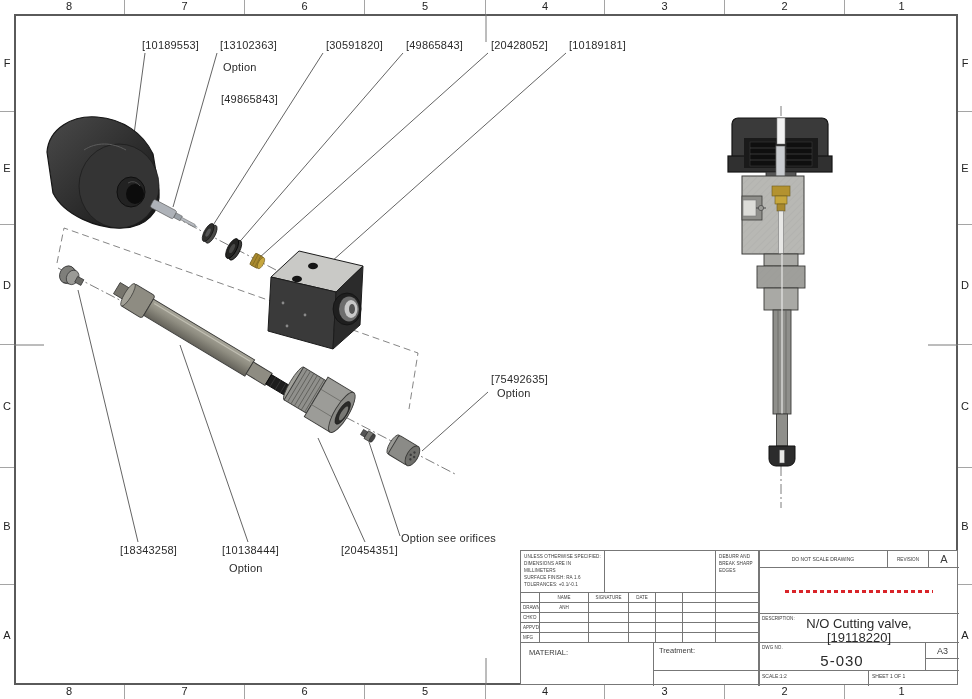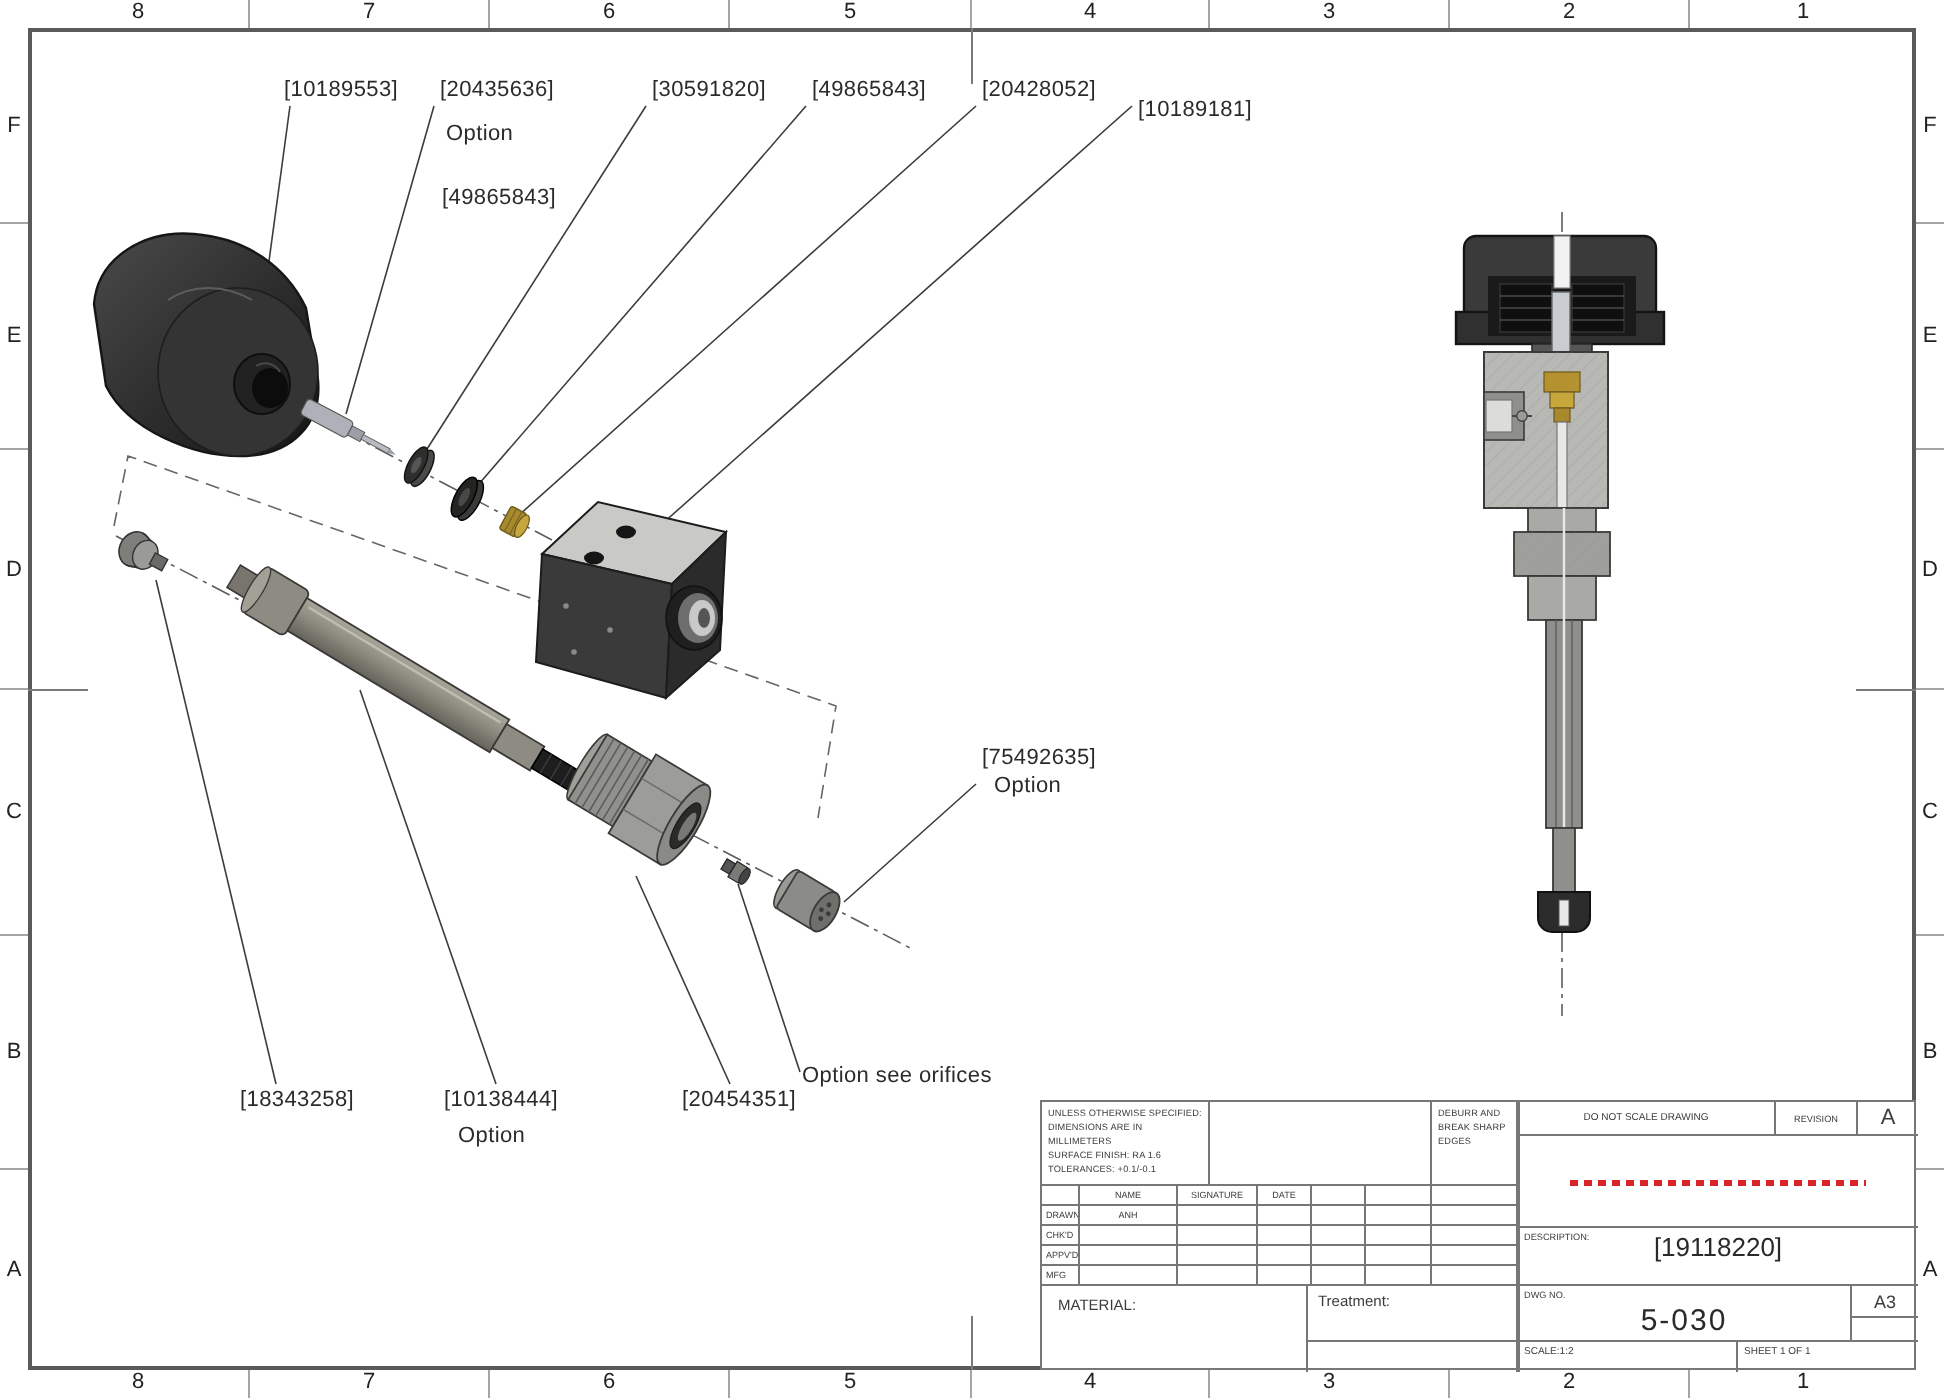--- a/index.html
+++ b/index.html
@@ -282,27 +282,27 @@
       <line x1="786" y1="310" x2="786" y2="414" stroke="#5f5f5b" stroke-width="0.7"></line>
       <line x1="782" y1="254" x2="782" y2="446" stroke="#e8e8e6" stroke-width="1.2"></line>
       <rect x="776.5" y="414" width="11" height="32" fill="#8f8f8b" stroke="#3a3a38" stroke-width="0.9"></rect>
 
       <path d="M769,446 h26 v13 a7,7 0 0 1 -7,7 h-12 a7,7 0 0 1 -7,-7 Z" fill="#2c2c2c" stroke="#111" stroke-width="1"></path>
       <rect x="779.5" y="450" width="5" height="13" fill="#e8e8e6" stroke="#555" stroke-width="0.5"></rect>
     </g>
   </svg>
 
   <div class="pl" style="left:142px;top:39px">[10189553]</div>
-  <div class="pl" style="left:220px;top:39px">[20435636]</div>
+  <div class="pl" style="left:220px;top:39px">[13102363]</div>
   <div class="pl" style="left:223px;top:61px">Option</div>
   <div class="pl" style="left:221px;top:93px">[49865843]</div>
   <div class="pl" style="left:326px;top:39px">[30591820]</div>
   <div class="pl" style="left:406px;top:39px">[49865843]</div>
   <div class="pl" style="left:491px;top:39px">[20428052]</div>
-  <div class="pl" style="left:569px;top:49px">[10189181]</div>
+  <div class="pl" style="left:569px;top:39px">[10189181]</div>
   <div class="pl" style="left:120px;top:544px">[18343258]</div>
   <div class="pl" style="left:222px;top:544px">[10138444]</div>
   <div class="pl" style="left:229px;top:562px">Option</div>
   <div class="pl" style="left:341px;top:544px">[20454351]</div>
   <div class="pl" style="left:401px;top:532px">Option see orifices</div>
   <div class="pl" style="left:491px;top:373px">[75492635]</div>
   <div class="pl" style="left:497px;top:387px">Option</div>
 
   <div class="tb">
     <div class="vline"></div>
@@ -372,20 +372,21 @@
       <div class="tc"></div>
     </div>
 
     <div class="cell br bb" style="left:133px;top:92px;width:105px;height:28px;font-size:7.5px;padding:3px 0 0 5px">Treatment:</div>
     <div class="cell br" style="left:0;top:92px;width:133px;height:43px;font-size:7.5px;padding:5px 0 0 8px">MATERIAL:</div>
     <div class="cell br" style="left:133px;top:120px;width:105px;height:15px"></div>
 
     <div class="cell bb" style="left:238px;top:63px;width:200px;height:29px">
       <div class="corner-lbl" style="left:3px;top:2px">DESCRIPTION:</div>
       <div style="position:absolute;left:0;top:3px;width:100%">
+        <div class="desc-big">N/O Cutting valve,</div>
         <div class="desc-big">[19118220]</div>
       </div>
     </div>
 
     <div class="cell br bb" style="left:238px;top:92px;width:167px;height:28px">
       <div class="corner-lbl" style="left:3px;top:2px">DWG NO.</div>
       <div class="dwg-big" style="position:absolute;left:0;top:9px">5-030</div>
     </div>
     <div class="cell bb ctr" style="left:405px;top:92px;width:33px;height:16px;font-size:9px">A3</div>
     <div class="cell bb" style="left:405px;top:108px;width:33px;height:12px"></div>

